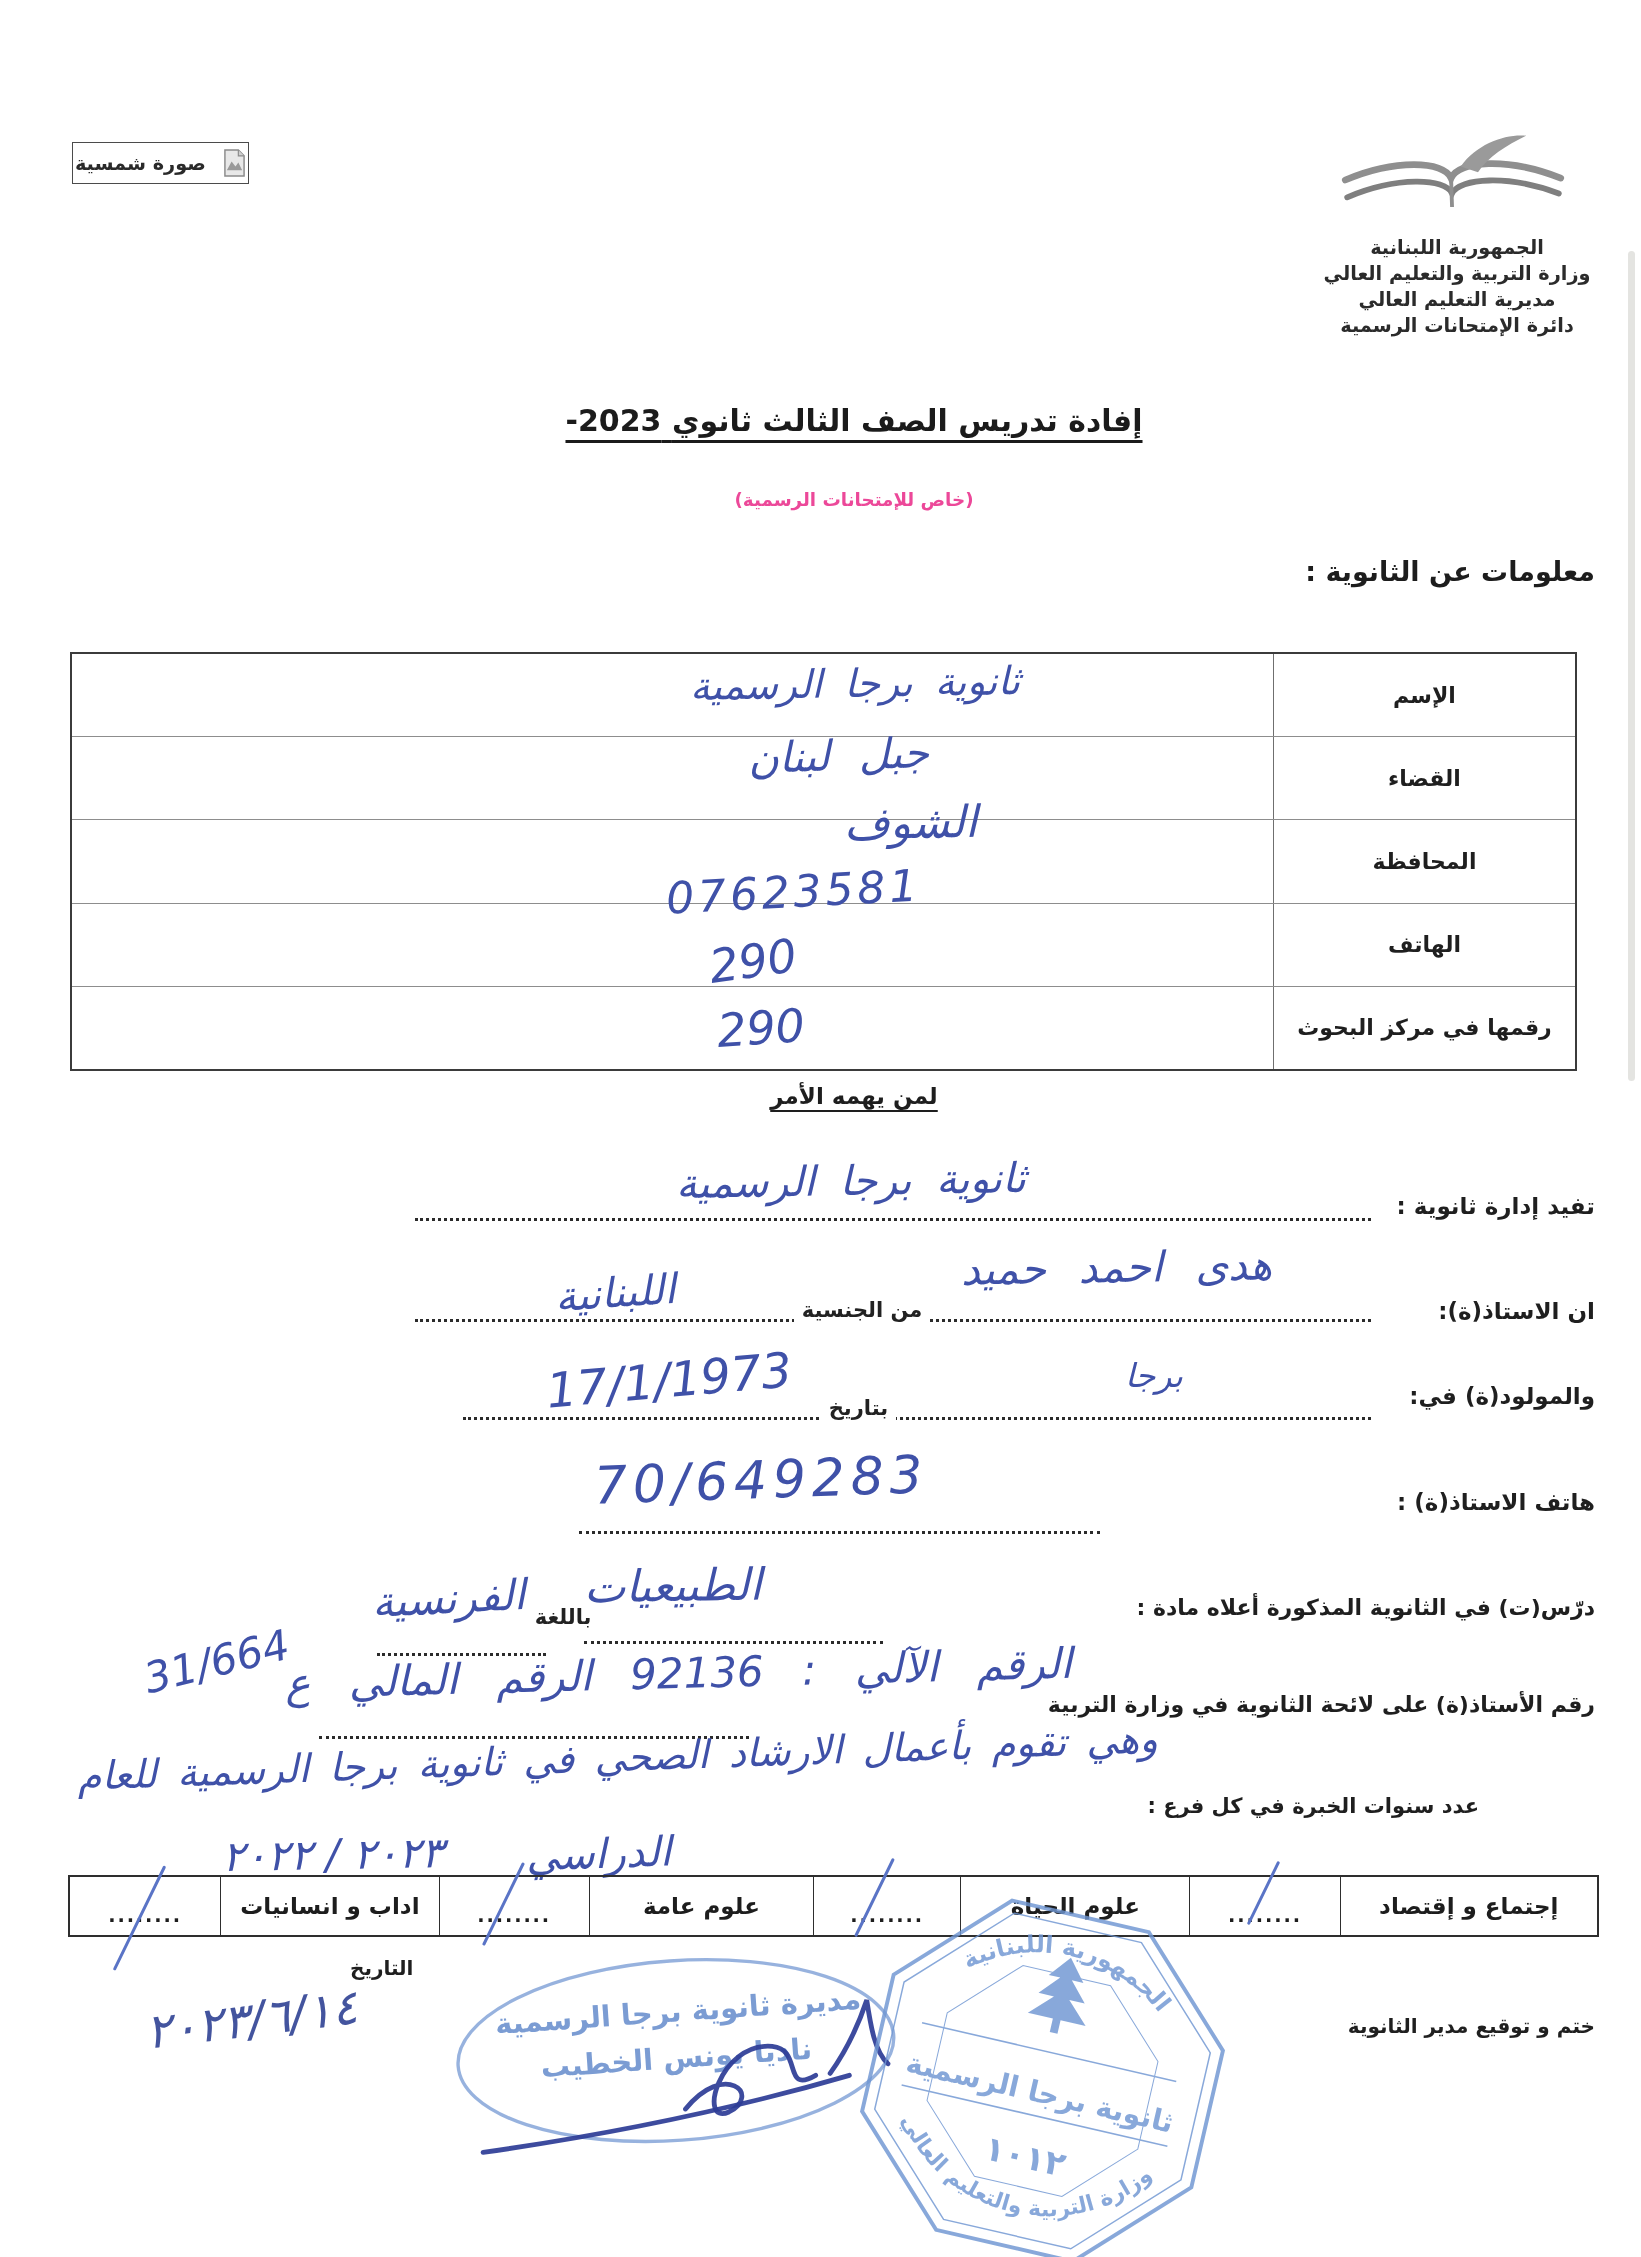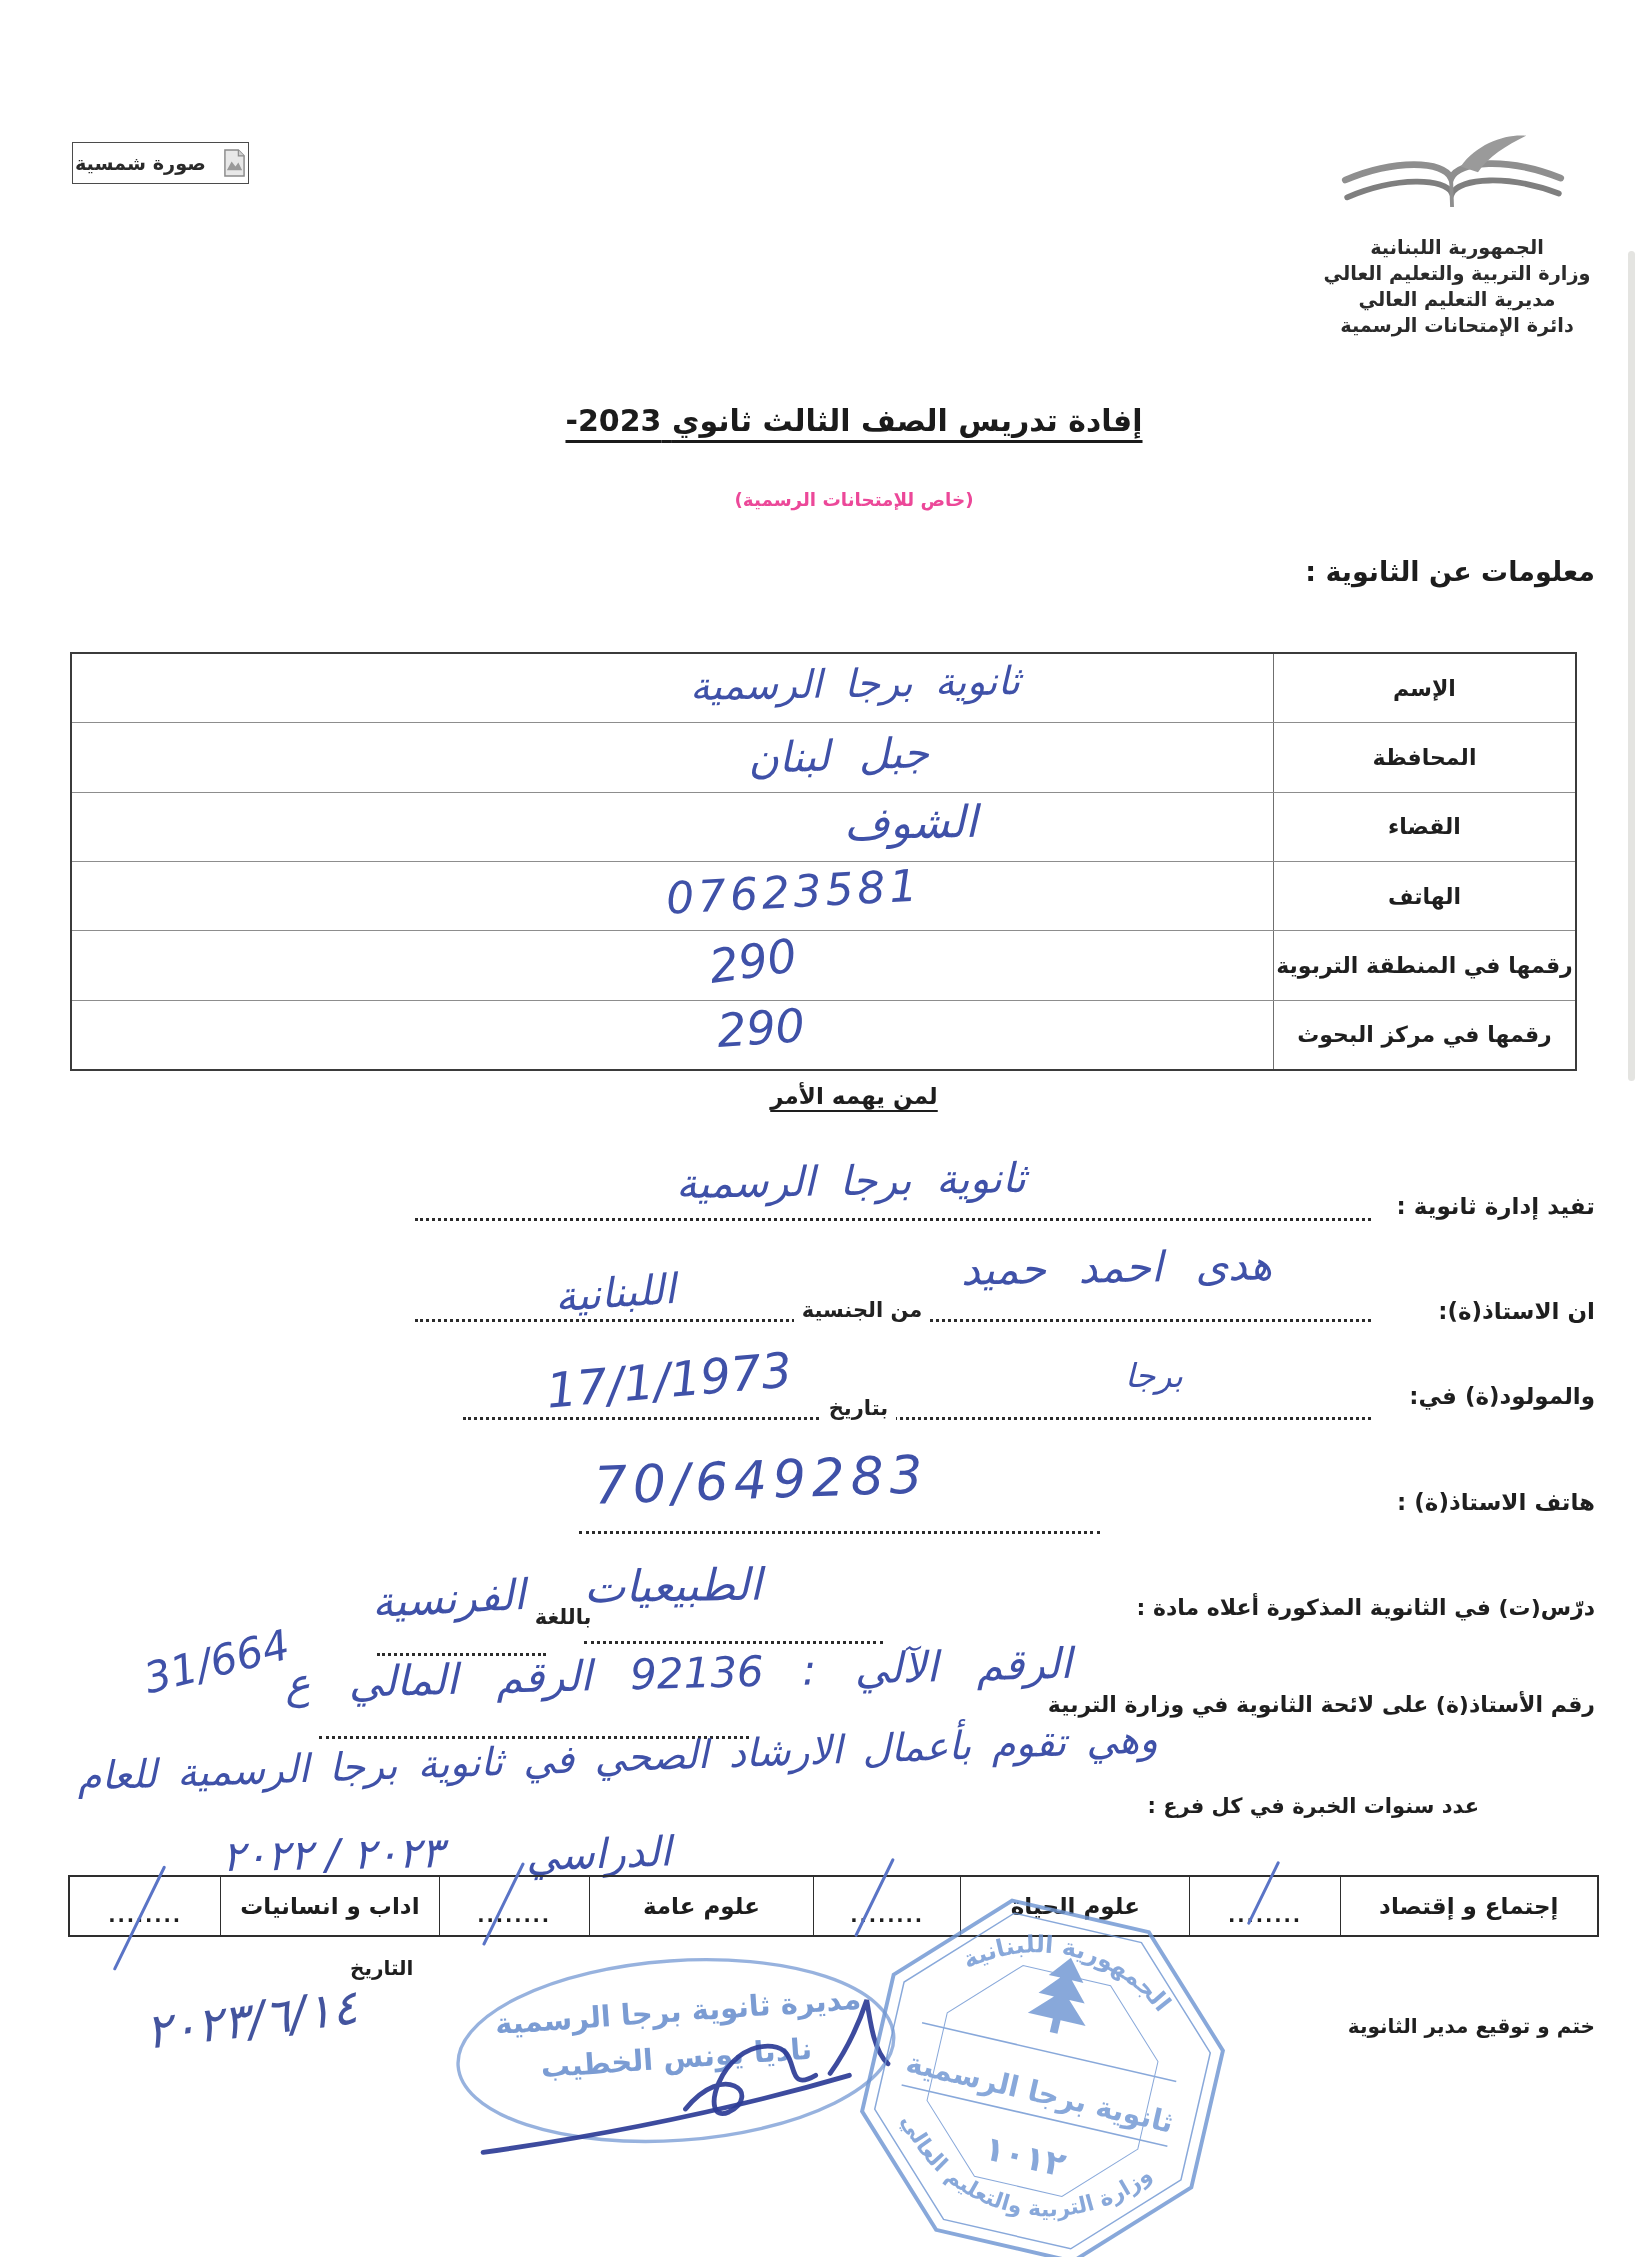--- a/index.html
+++ b/index.html
@@ -114,33 +114,29 @@
   <div class="abs subtitle">(خاص للإمتحانات الرسمية)</div>
 
   <div class="abs section-heading">معلومات عن الثانوية :</div>
 
   <div class="abs stable">
     <div class="row">
       <div class="lbl">الإسم</div>
       <div class="val"></div>
     </div>
     <div class="row">
+      <div class="lbl">القضاء</div>
+      <div class="val"></div>
+    </div>
+    <div class="row">
       <div class="lbl">المحافظة</div>
       <div class="val"></div>
     </div>
     <div class="row">
-      <div class="lbl">القضاء</div>
-      <div class="val"></div>
-    </div>
-    <div class="row">
       <div class="lbl">الهاتف</div>
-      <div class="val"></div>
-    </div>
-    <div class="row">
-      <div class="lbl">رقمها في المنطقة التربوية</div>
       <div class="val"></div>
     </div>
     <div class="row">
       <div class="lbl">رقمها في مركز البحوث</div>
       <div class="val"></div>
     </div>
 
     <span class="abs hw" style="left:618px;top:9.7px;font-size:39px;transform:rotate(-1deg);word-spacing:9.7px;">ثانوية برجا الرسمية</span>
     <span class="abs hw" style="left:676px;top:81px;font-size:42px;transform:rotate(-2deg);word-spacing:15.4px;">جبل لبنان</span>
     <span class="abs hw" style="left:772px;top:147px;font-size:44px;transform:rotate(-1deg);">الشوف</span>

